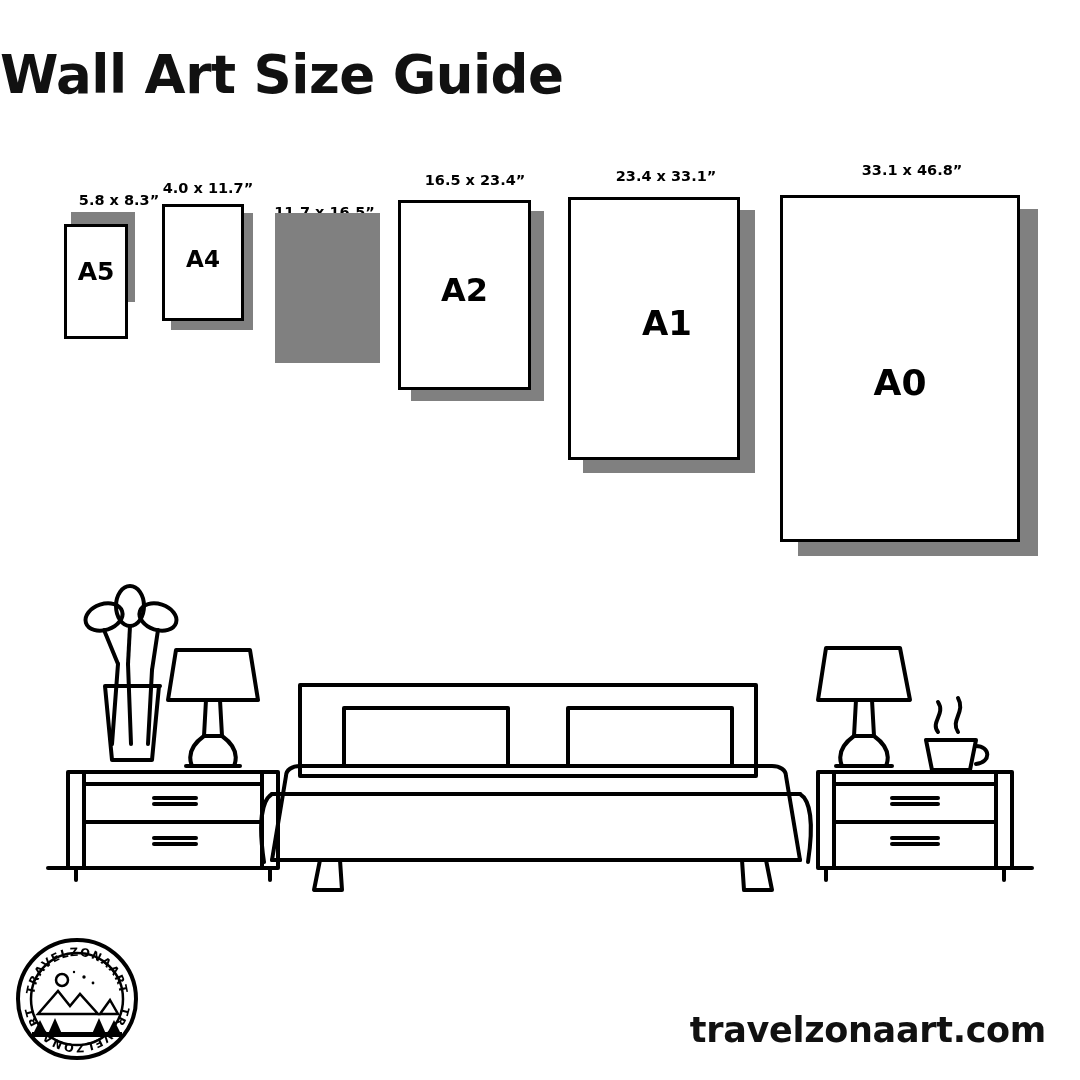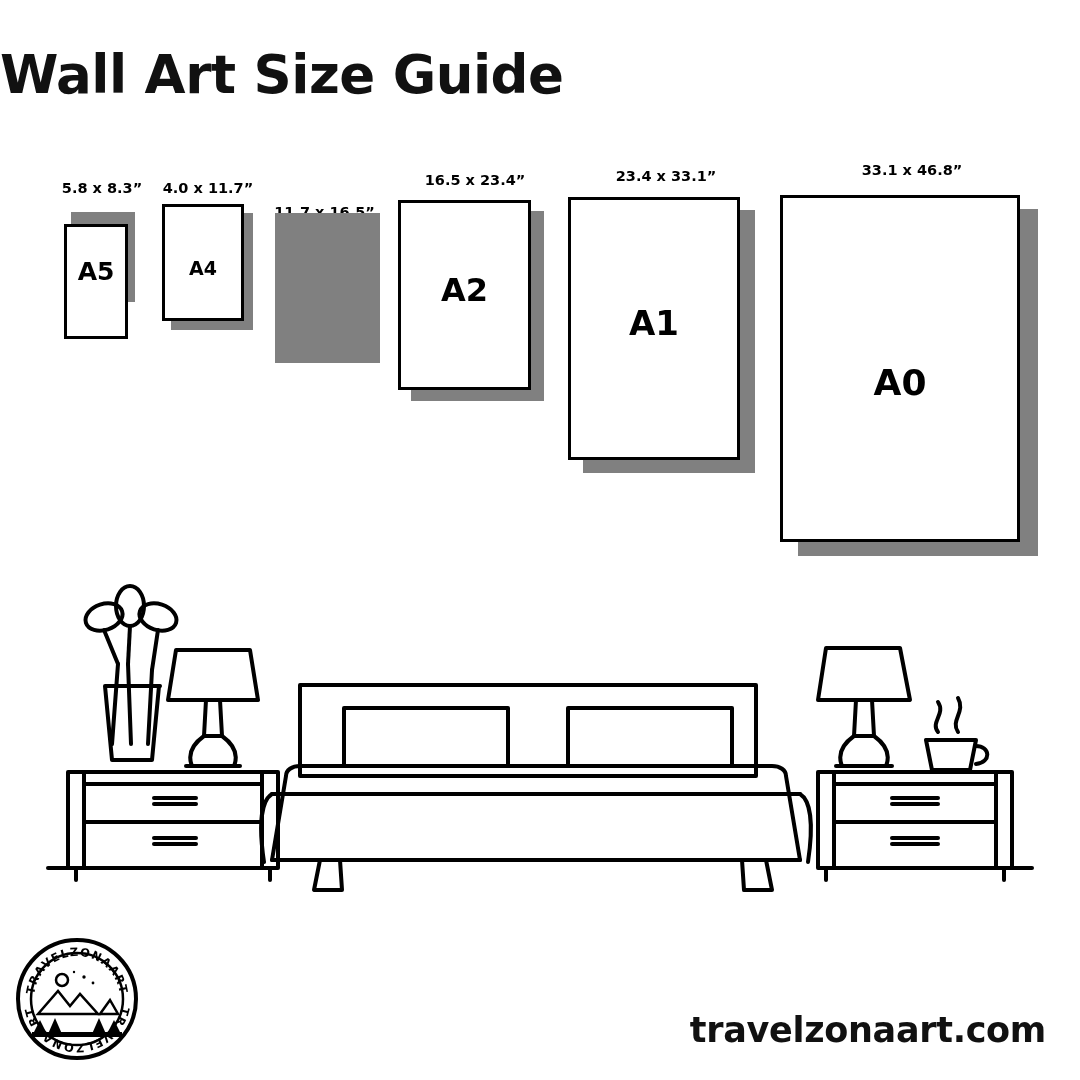--- a/index.html
+++ b/index.html
@@ -97,53 +97,53 @@
   }
 </style>
 </head>
 <body>
 
 <div id="page-title">Wall Art Size Guide</div>
 
 <div id="frames-area">
 
   <div class="frame-group" style="left:62px; top:180px; width:80px; height:120px;">
-    <div class="frame-dims" style="top:0px;">5.8 x 8.3”</div>
+    <div class="frame-dims" style="top:12px;margin-left:17px;">5.8 x 8.3”</div>
     <div class="frame-shadow" style="left:9px; top:32px; width:64px; height:90px;"></div>
     <div class="frame-box" style="left:2px; top:32px; width:64px; height:115px;margin-top:12px;">
       <div class="frame-label" style="top:30px; font-size:25px;">A5</div>
     </div>
   </div>
 
   <div class="frame-group" style="left:160px; top:180px; width:96px; height:150px;">
     <div class="frame-dims" style="top:0px;">4.0 x 11.7”</div>
     <div class="frame-shadow" style="left:11px; top:33px; width:82px; height:117px;"></div>
     <div class="frame-box" style="left:2px; top:24px; width:82px; height:117px;">
-      <div class="frame-label" style="top:50px; font-size:19px;">A4</div>
+      <div class="frame-label" style="top:39px; font-size:23px;">A4</div>
     </div>
   </div>
 
   <div class="frame-group" style="left:262px; top:178px; width:125px; height:200px;">
     <div class="frame-dims" style="top:0px;margin-top:26px;">11.7 x 16.5”</div>
     <div class="frame-shadow" style="left:13px; top:35px; width:105px; height:150px;"></div>
   </div>
 
   <div class="frame-group" style="left:396px; top:172px; width:158px; height:250px;">
     <div class="frame-dims" style="top:0px;">16.5 x 23.4”</div>
     <div class="frame-shadow" style="left:15px; top:39px; width:133px; height:190px;"></div>
     <div class="frame-box" style="left:2px; top:28px; width:133px; height:190px;">
       <div class="frame-label" style="top:68px; font-size:32px;">A2</div>
     </div>
   </div>
 
   <div class="frame-group" style="left:566px; top:168px; width:200px; height:330px;">
     <div class="frame-dims" style="top:0px;">23.4 x 33.1”</div>
     <div class="frame-shadow" style="left:17px; top:42px; width:172px; height:263px;"></div>
     <div class="frame-box" style="left:2px; top:29px; width:172px; height:263px;">
-      <div class="frame-label" style="top:103px; font-size:34px;">A1</div>
+      <div class="frame-label" style="top:103px; font-size:34px;padding-left:13px;">A1</div>
     </div>
   </div>
 
   <div class="frame-group" style="left:778px; top:162px; width:268px; height:440px;">
     <div class="frame-dims" style="top:0px;">33.1 x 46.8”</div>
     <div class="frame-shadow" style="left:20px; top:47px; width:240px; height:347px;"></div>
     <div class="frame-box" style="left:2px; top:33px; width:240px; height:347px;">
       <div class="frame-label" style="top:139px; font-size:36px;margin-top:25px;">A0</div>
     </div>
   </div>

